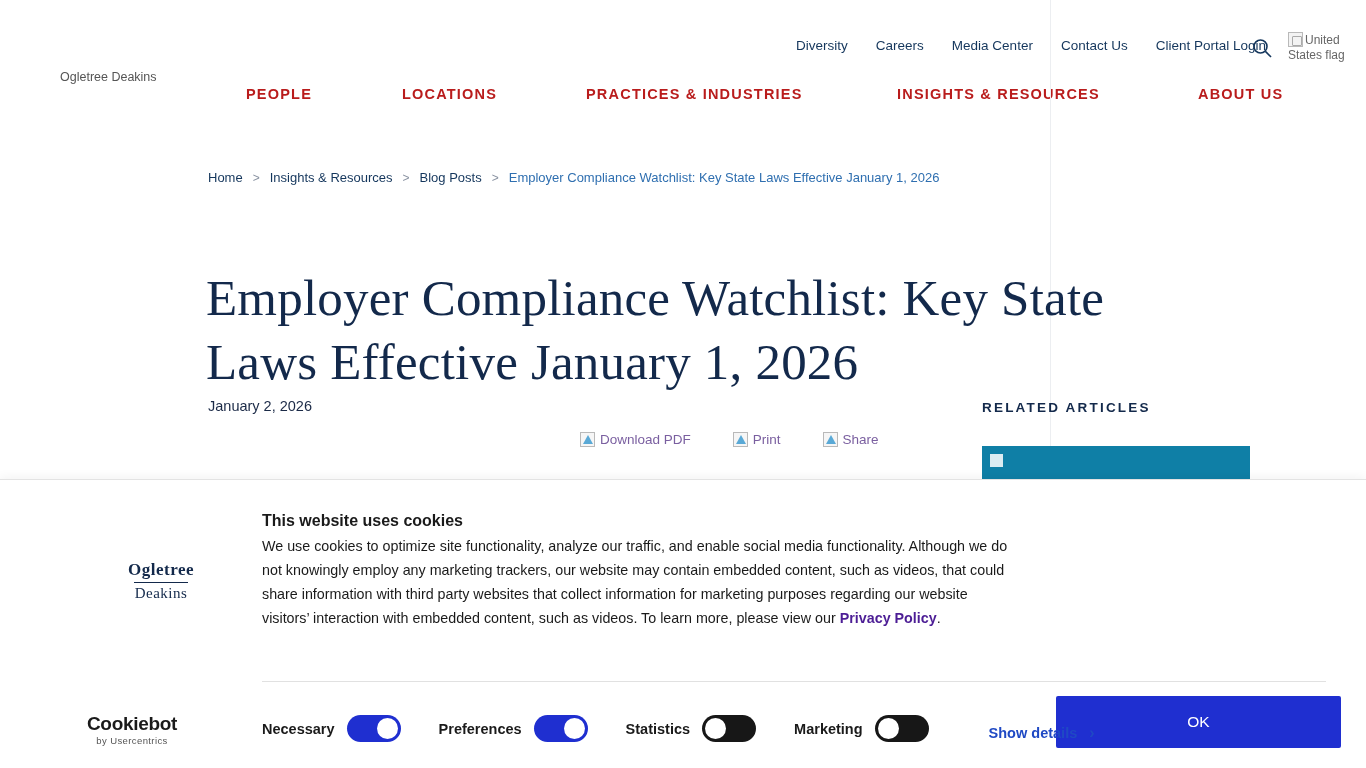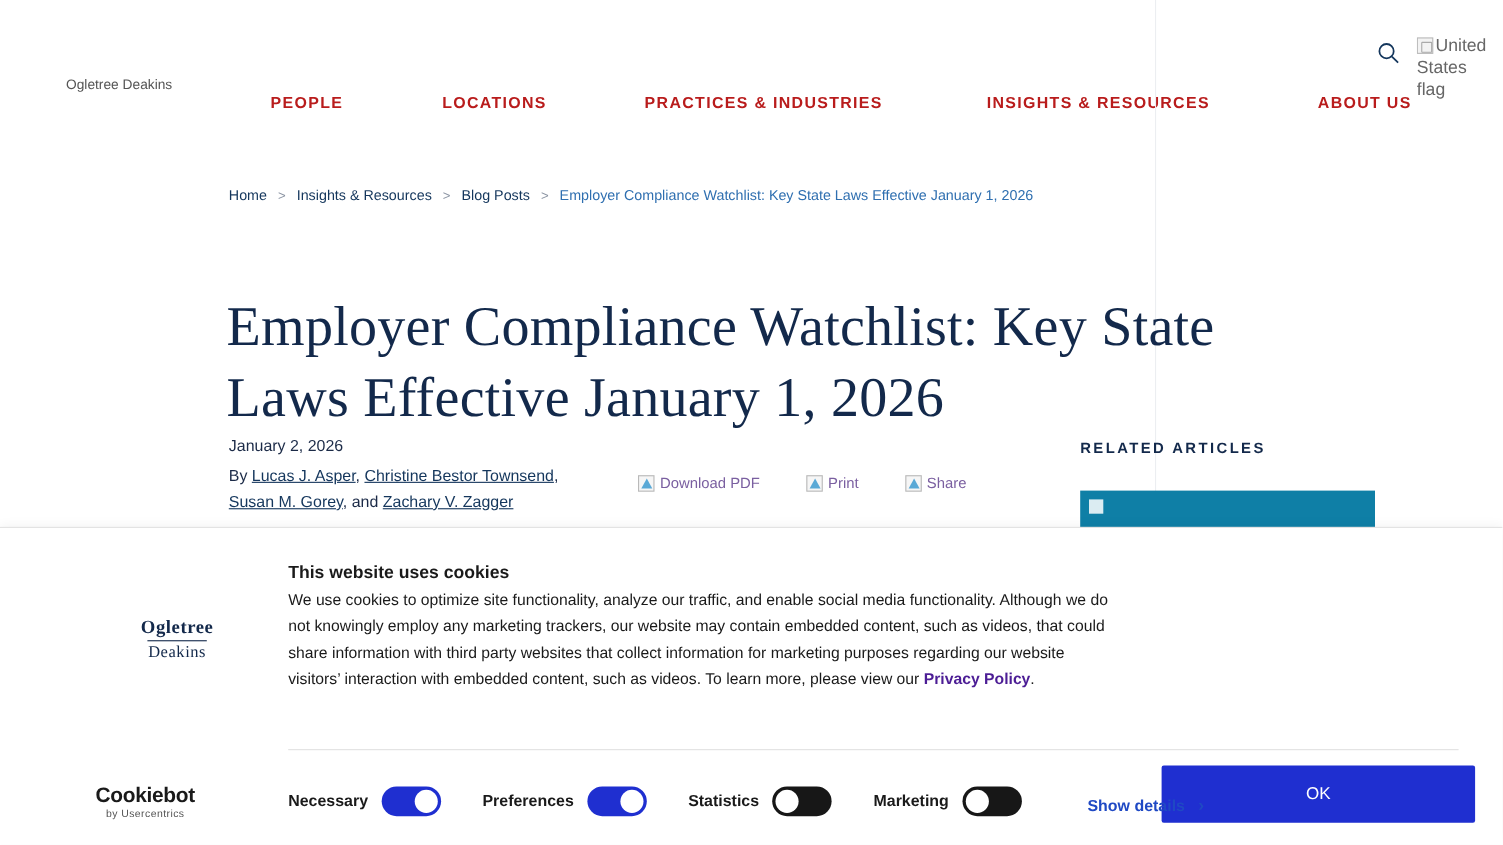--- a/index.html
+++ b/index.html
@@ -26,21 +26,21 @@
     color: #14365c; text-decoration: none; white-space: nowrap;
   }
   .search-icon-btn {
     position: absolute; right: 92px; top: 36px;
     width: 24px; height: 24px; cursor: pointer;
   }
   .search-icon-btn svg { display:block; }
   .flag-broken {
     position: absolute; right: 8px; top: 32px;
     width: 70px; height: 92px;
-    font-size: 16px; color: #666; line-height: 1.25;
+    font-size: 12px; color: #666; line-height: 1.25;
     overflow: hidden;
   }
   .flag-broken .brokenbox {
     width: 15px; height: 15px; border: 1px solid #b9b9b9; background: #f3f3f3;
     display: inline-block; vertical-align: -3px; margin-right: 2px;
     position: relative;
   }
   .flag-broken .brokenbox::after {
     content: ""; position: absolute; left: 3px; top: 3px; width: 8px; height: 8px;
     border: 1px solid #aaa; border-radius: 1px;
@@ -211,20 +211,27 @@
 <body>
 
 <div class="page">
 
   <div class="utility-bar">
 
     <div class="logo-broken">
       <span class="brokenbox"></span><span>Ogletree Deakins</span>
     </div>
 
+    <div class="utility-links">
+      <a>Diversity</a>
+      <a>Careers</a>
+      <a>Media Center</a>
+      <a>Contact Us</a>
+      <a>Client Portal Login</a>
+    </div>
 
     <div class="search-icon-btn">
       <svg width="24" height="24" viewBox="0 0 24 24" fill="none" stroke="#14365c" stroke-width="1.6">
         <circle cx="10.5" cy="10.5" r="6.5"></circle>
         <line x1="15.4" y1="15.4" x2="21" y2="21"></line>
       </svg>
     </div>
 
     <div class="flag-broken">
       <span class="brokenbox"></span><span>United States flag</span>
@@ -248,23 +255,20 @@
     <span class="sep">&gt;</span>
     <a>Blog Posts</a>
     <span class="sep">&gt;</span>
     <span class="current">Employer Compliance Watchlist: Key State Laws Effective January 1, 2026</span>
   </div>
 
   <h1 class="article-title">Employer Compliance Watchlist: Key State Laws Effective January 1, 2026</h1>
 
   <div class="article-date">January 2, 2026</div>
 
-  <div class="byline">
-    <span>By </span><a>Lucas J. Asper</a><span>, </span><a>Christine Bestor Townsend</a><span>, </span><a>Susan M. Gorey</a><span>, and </span><a>Zachary V. Zagger</a>
-  </div>
 
   <div class="actions">
     <span class="broken-img">
       <span class="glyph"></span>
       <span>Download PDF</span>
     </span>
     <span class="broken-img">
       <span class="glyph"></span>
       <span>Print</span>
     </span>

